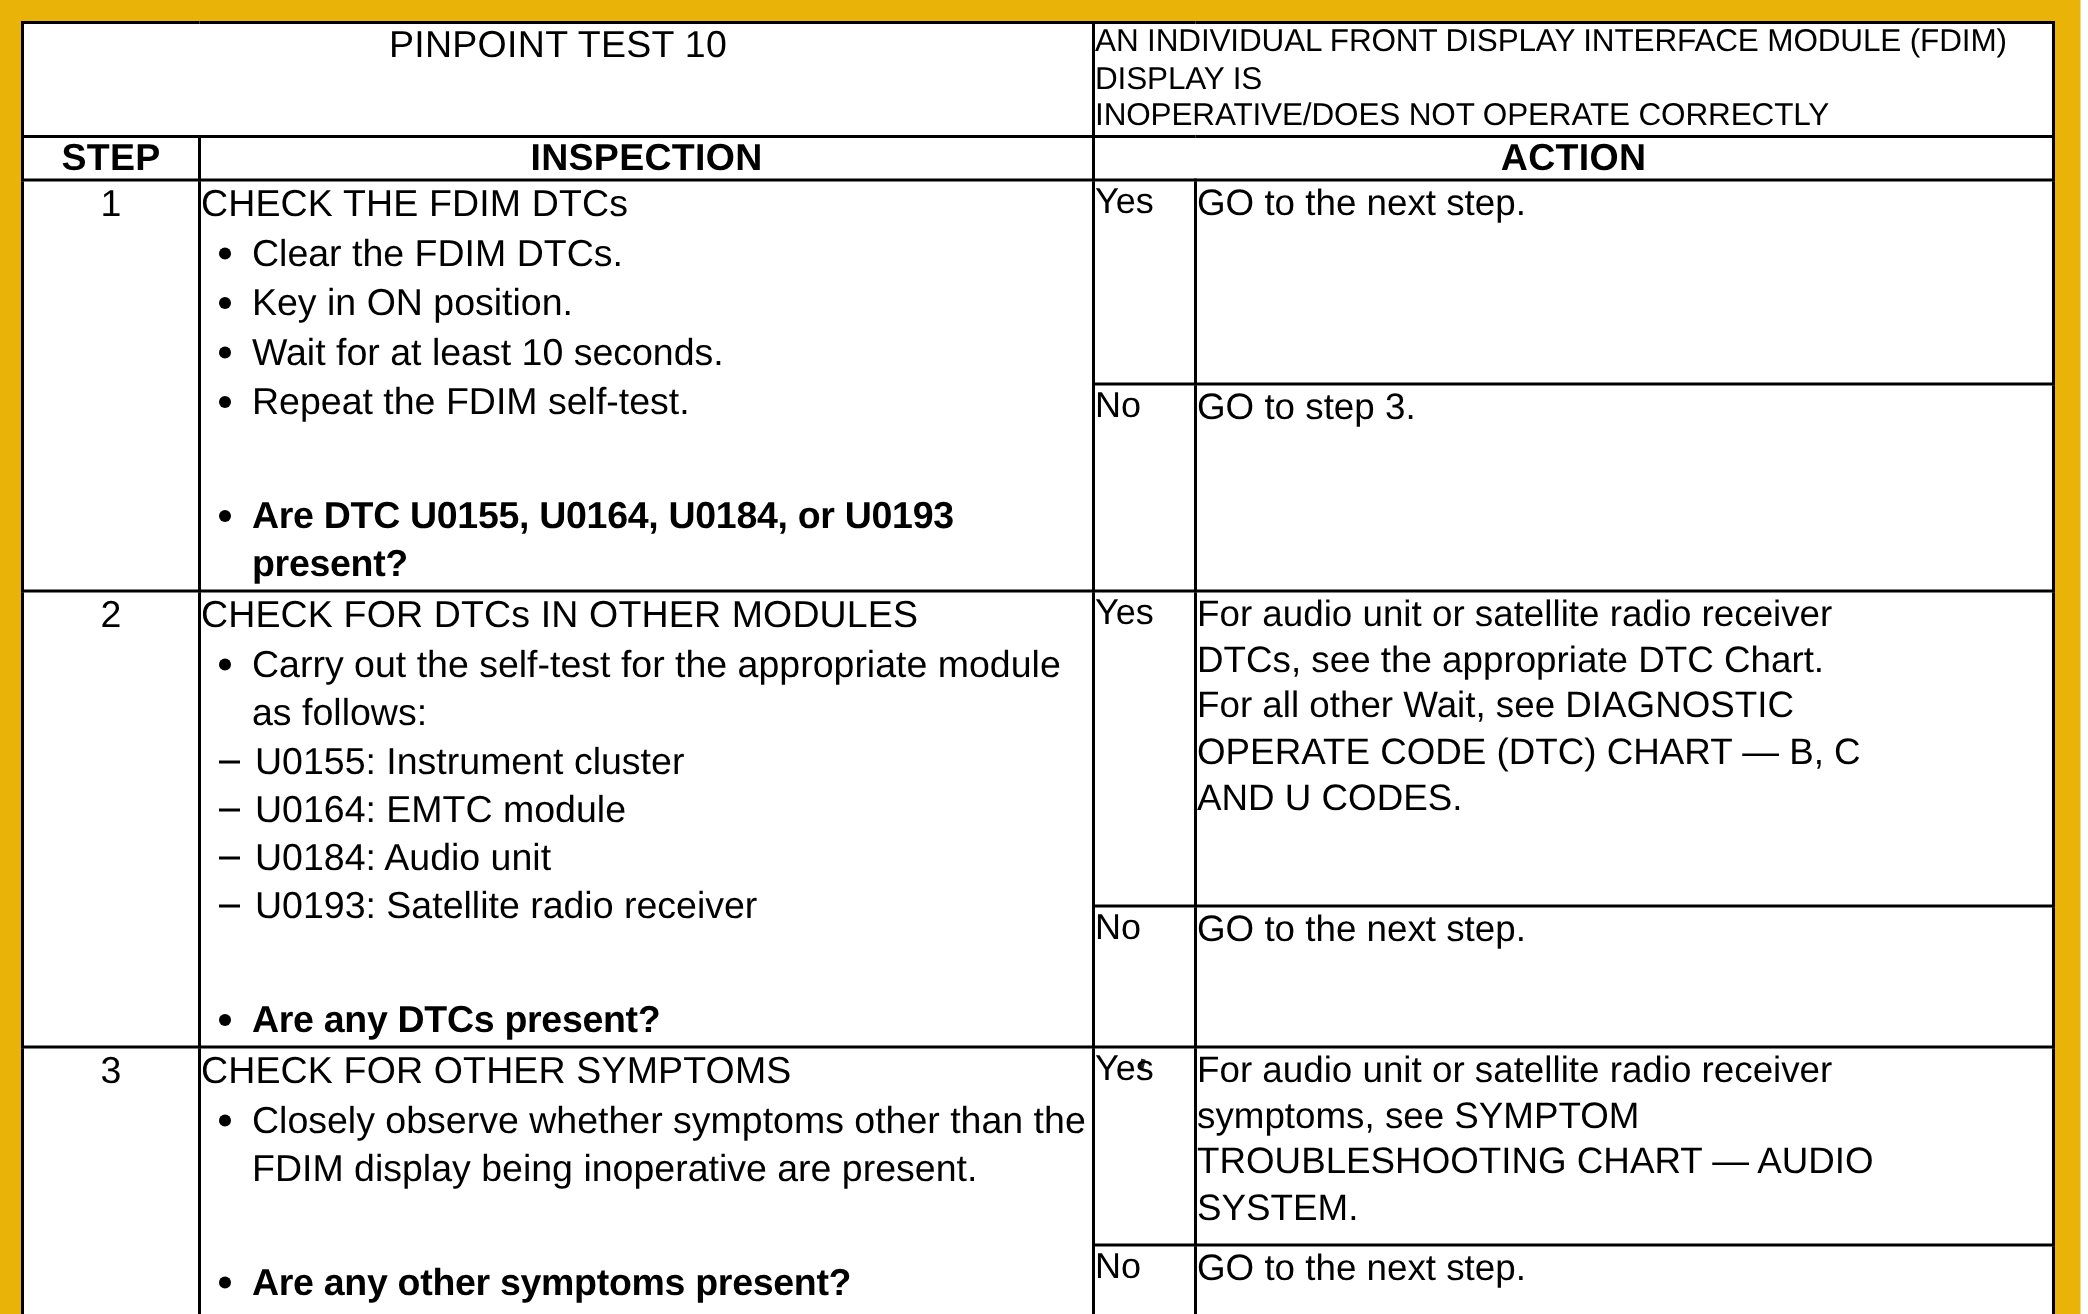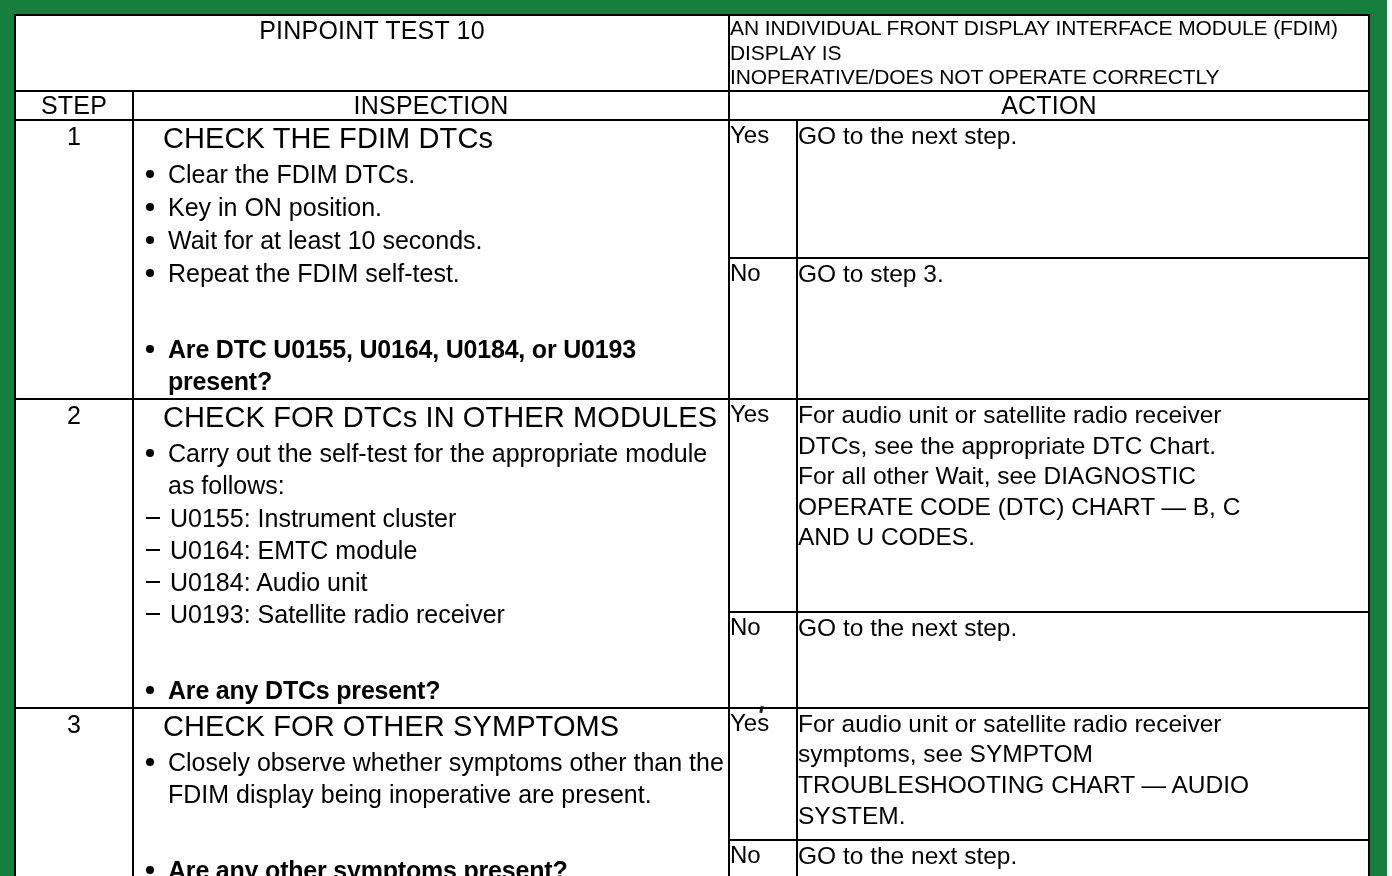--- a/index.html
+++ b/index.html
@@ -12,21 +12,21 @@
     height: 876px;
     font-family: "Liberation Sans", sans-serif;
     color: #000000;
     overflow: hidden;
   }
 
   .page {
     position: relative;
     width: 1387px;
     height: 876px;
-    background: #15803d;
+    background: #eab308;
   }
 
   
   .pinpoint-table {
     position: absolute;
     left: 14px;
     top: 14px;
     width: 1354px;
     border-collapse: collapse;
     table-layout: fixed;
@@ -54,21 +54,21 @@
     font-size: 21px;
     line-height: 1.17;
     padding: 8px 8px 8px 12px;
     letter-spacing: -0.1px;
   }
 
   
   .colhead {
     text-align: center;
     font-size: 25px;
-    font-weight: normal;
+    font-weight: bold;
     padding: 5px 4px 7px 4px;
     letter-spacing: 0.2px;
     line-height: 1.1;
   }
 
   
   .step-cell {
     text-align: center;
     font-size: 25px;
     padding: 10px 4px 4px 4px;
@@ -88,24 +88,23 @@
   }
   .action-cell {
     padding: 9px 10px 12px 12px;
     font-size: 24.5px;
     line-height: 1.25;
   }
 
   
   .insp-heading {
     margin: 0 0 2px 0;
-    font-size: 29px;
+    font-size: 25px;
     line-height: 1.2;
     letter-spacing: 0.1px;
-    padding-left: 29px;
   }
   ul.bullets {
     list-style: none;
     margin: 0;
     padding: 0;
   }
   ul.bullets > li {
     position: relative;
     padding-left: 34px;
     margin: 0 0 1px 0;

